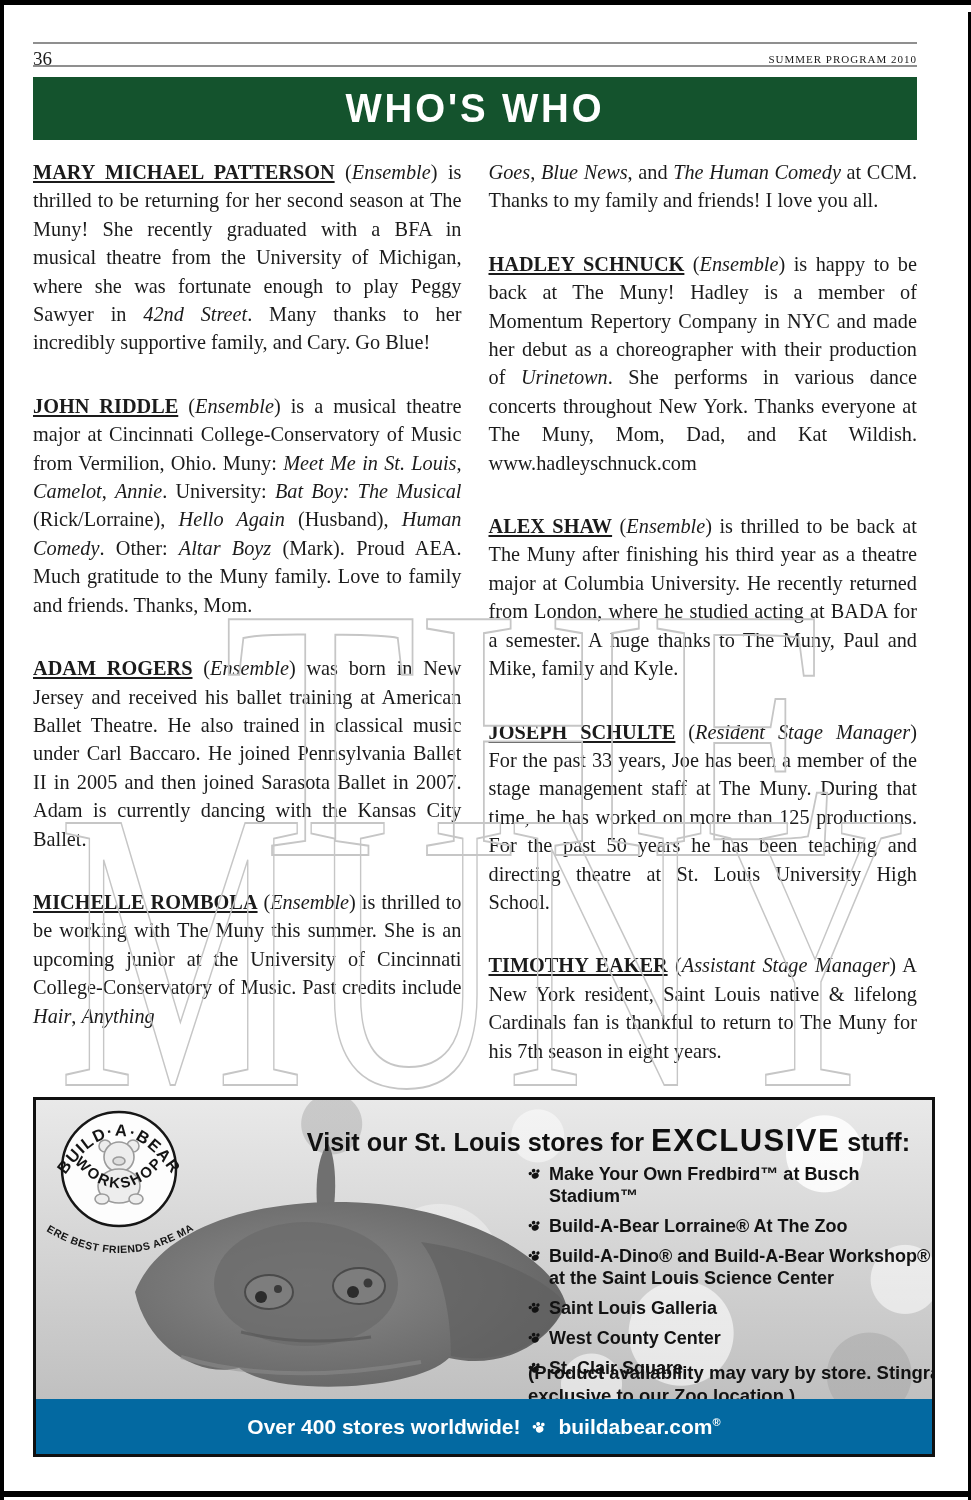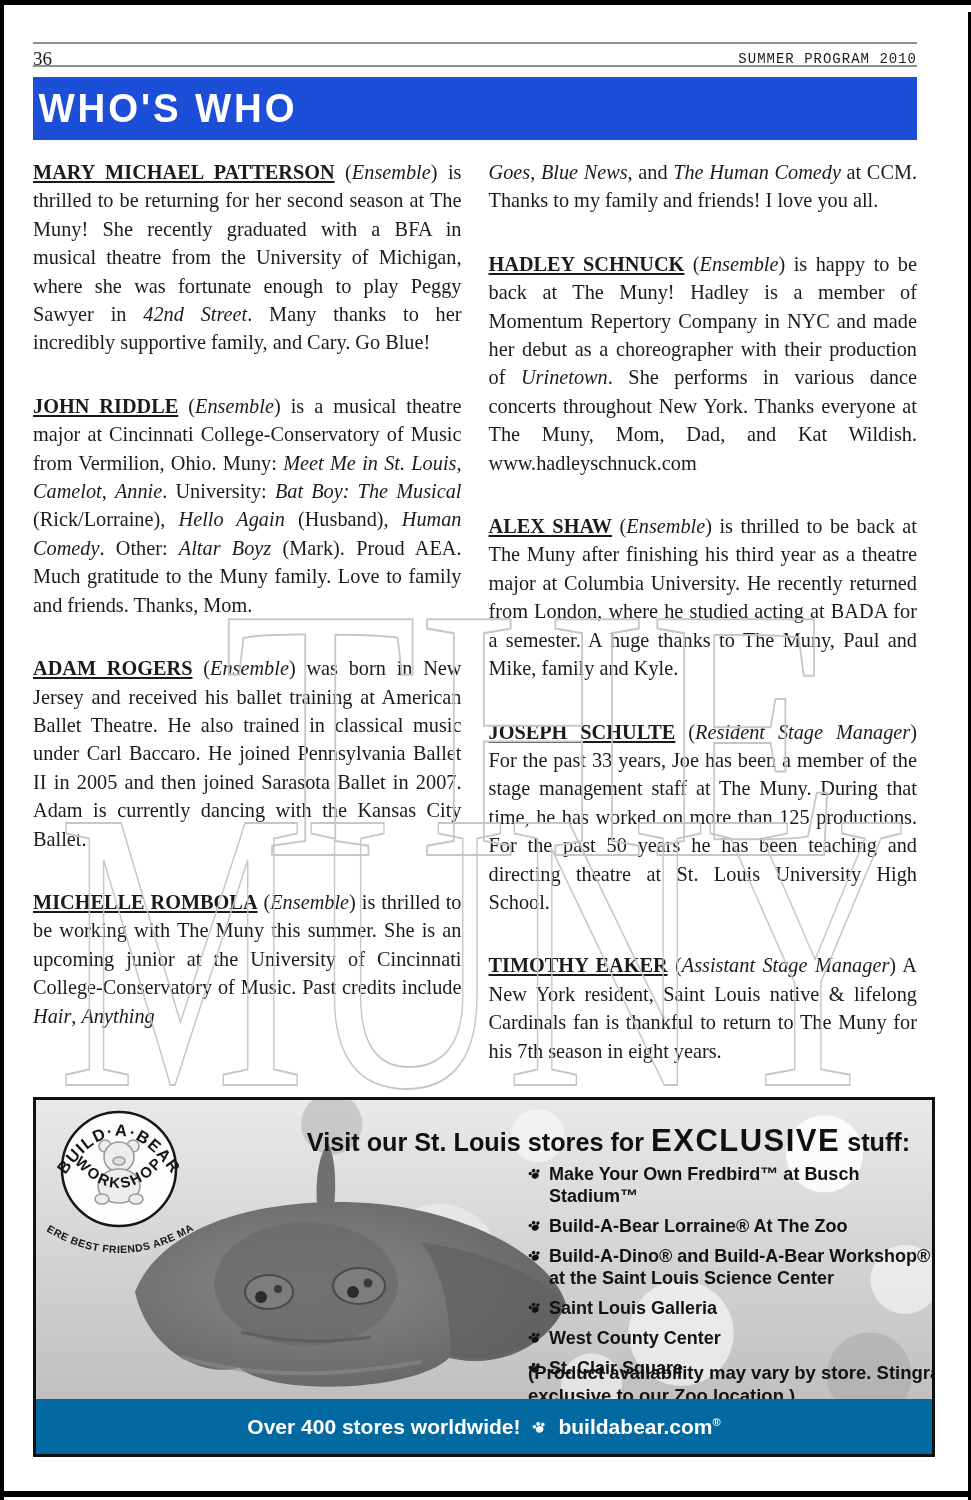--- a/index.html
+++ b/index.html
@@ -11,24 +11,24 @@
   .edge-left{top:0;left:0;width:4px;height:100%;}
   .edge-right{top:12px;right:0;width:3px;height:1488px;}
   .edge-bottom{top:1491px;left:0;width:100%;height:6px;}
   
   .rule{position:absolute;left:33px;right:54px;height:2px;background:#8f8f8f;}
   .rule-1{top:42px;}
   .rule-2{top:65px;}
   .headrow{position:absolute;left:33px;right:54px;top:44px;height:29px;
            display:flex;justify-content:space-between;align-items:center;}
   .pageno{font-size:19px;}
-  .progtitle{font-size:14px;letter-spacing:1px;font-family:Liberation Mono, monospace;}
-  
-  .banner{position:absolute;left:33px;right:54px;top:77px;height:63px;background:#1d4ed8;
-          display:flex;align-items:center;justify-content:flex-start;}
+  .progtitle{font-size:11px;letter-spacing:1px;}
+  
+  .banner{position:absolute;left:33px;right:54px;top:77px;height:63px;background:#14532d;
+          display:flex;align-items:center;justify-content:center;}
   .banner span{color:#fff;font-family:"Liberation Sans",sans-serif;font-weight:bold;
                font-size:40px;letter-spacing:3px;transform:scaleX(.96);}
   
   .columns{position:absolute;left:33px;right:54px;top:158px;display:flex;gap:27px;z-index:1;}
   .col{flex:1;min-width:0;}
   .bio{margin:0 0 35px 0;font-size:20.3px;line-height:28.4px;text-align:justify;}
   .bio .seg-b{font-weight:bold;text-decoration:underline;}
   .bio .seg-i{font-style:italic;}
   
   .watermark{position:absolute;left:33px;top:510px;z-index:2;pointer-events:none;}

